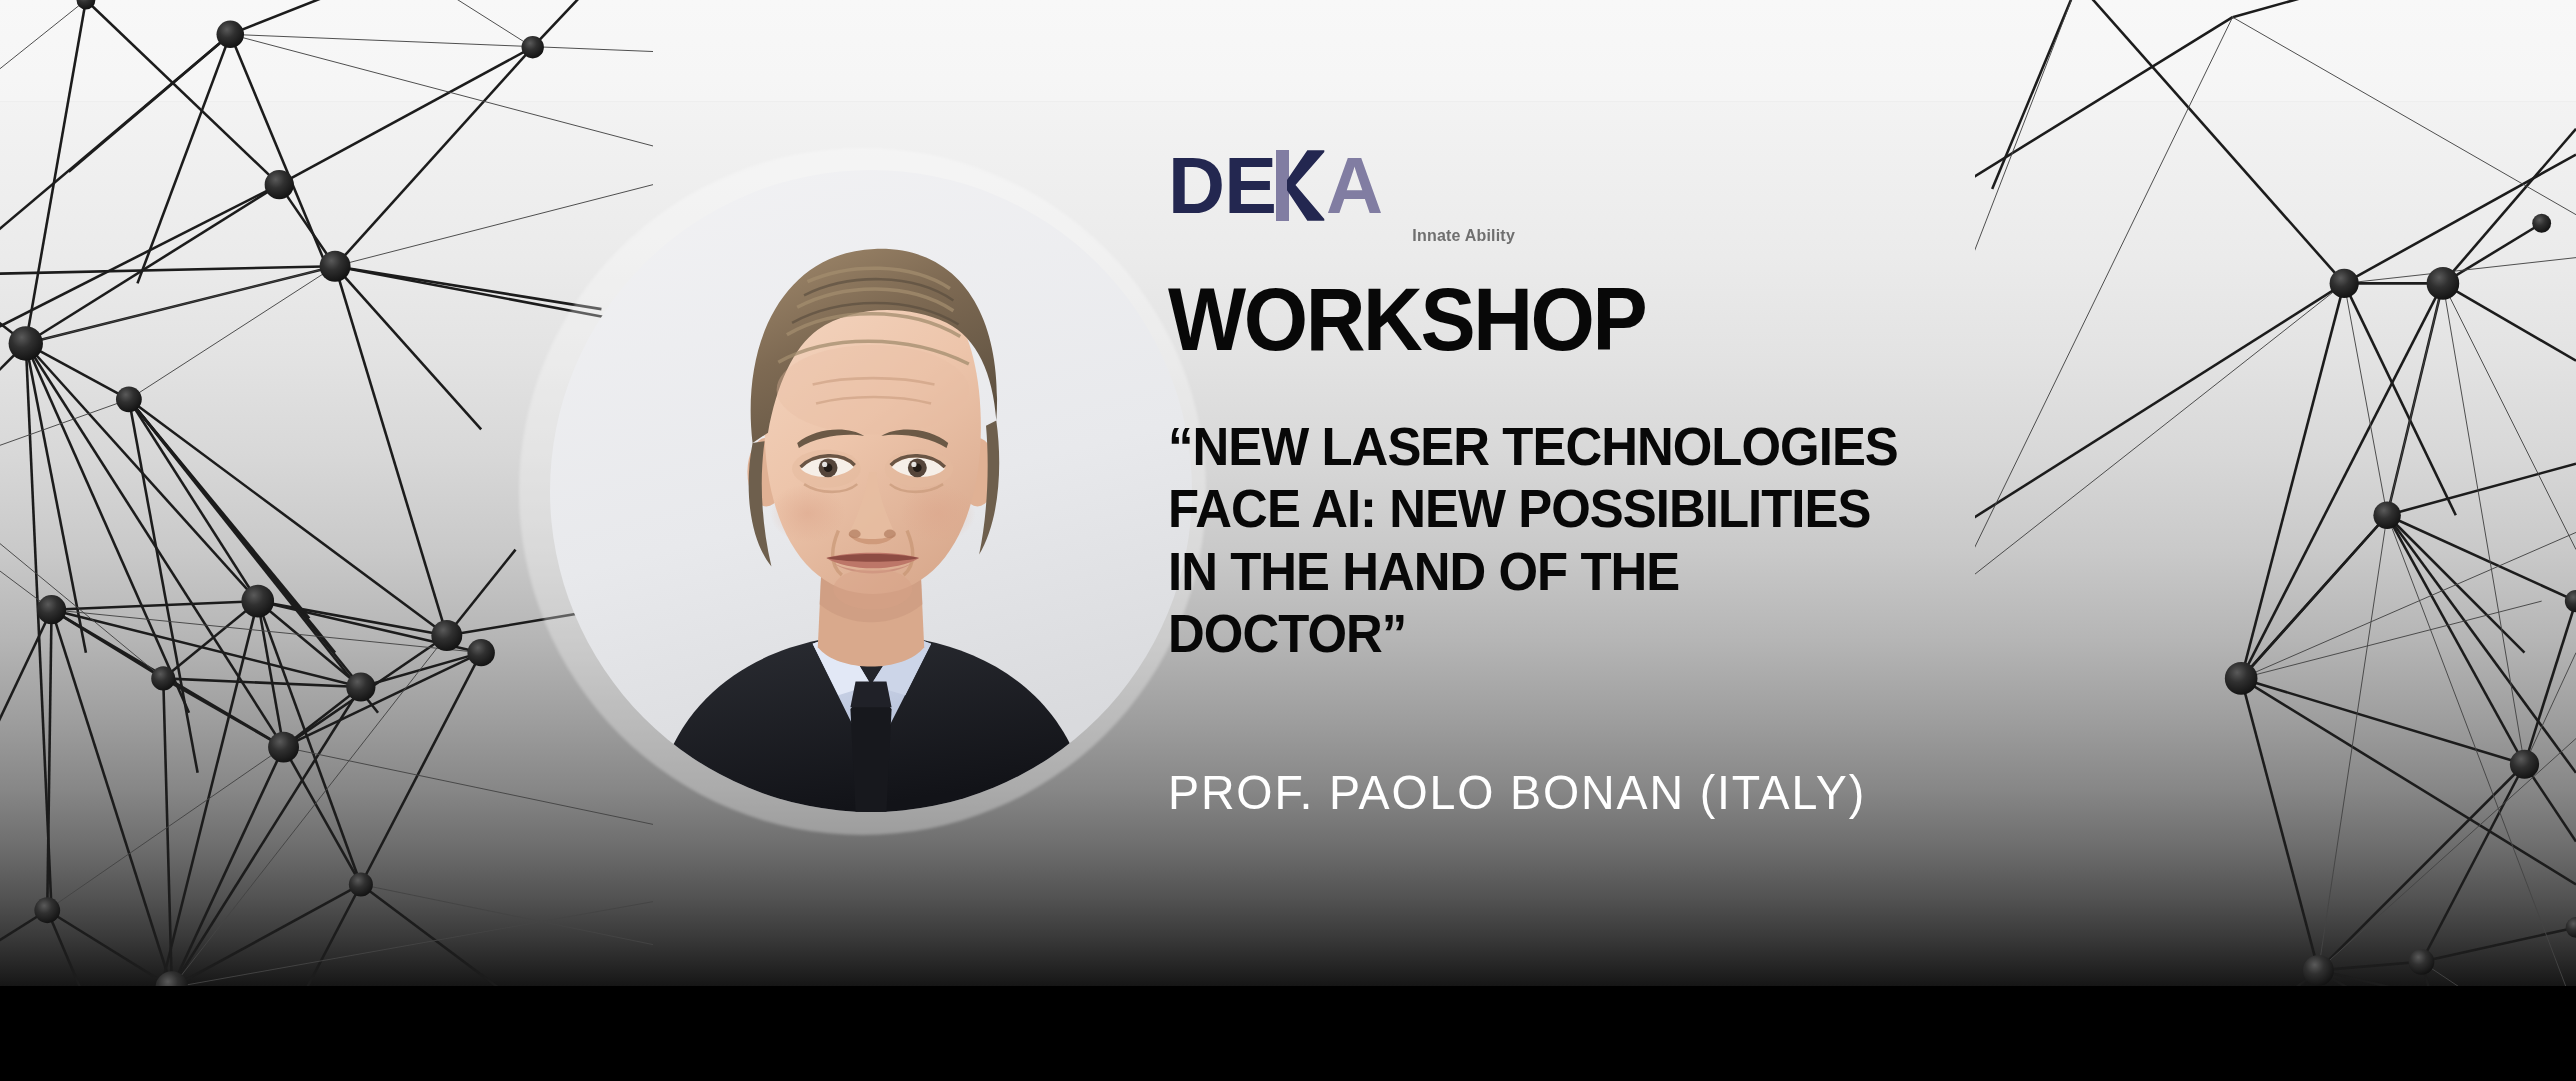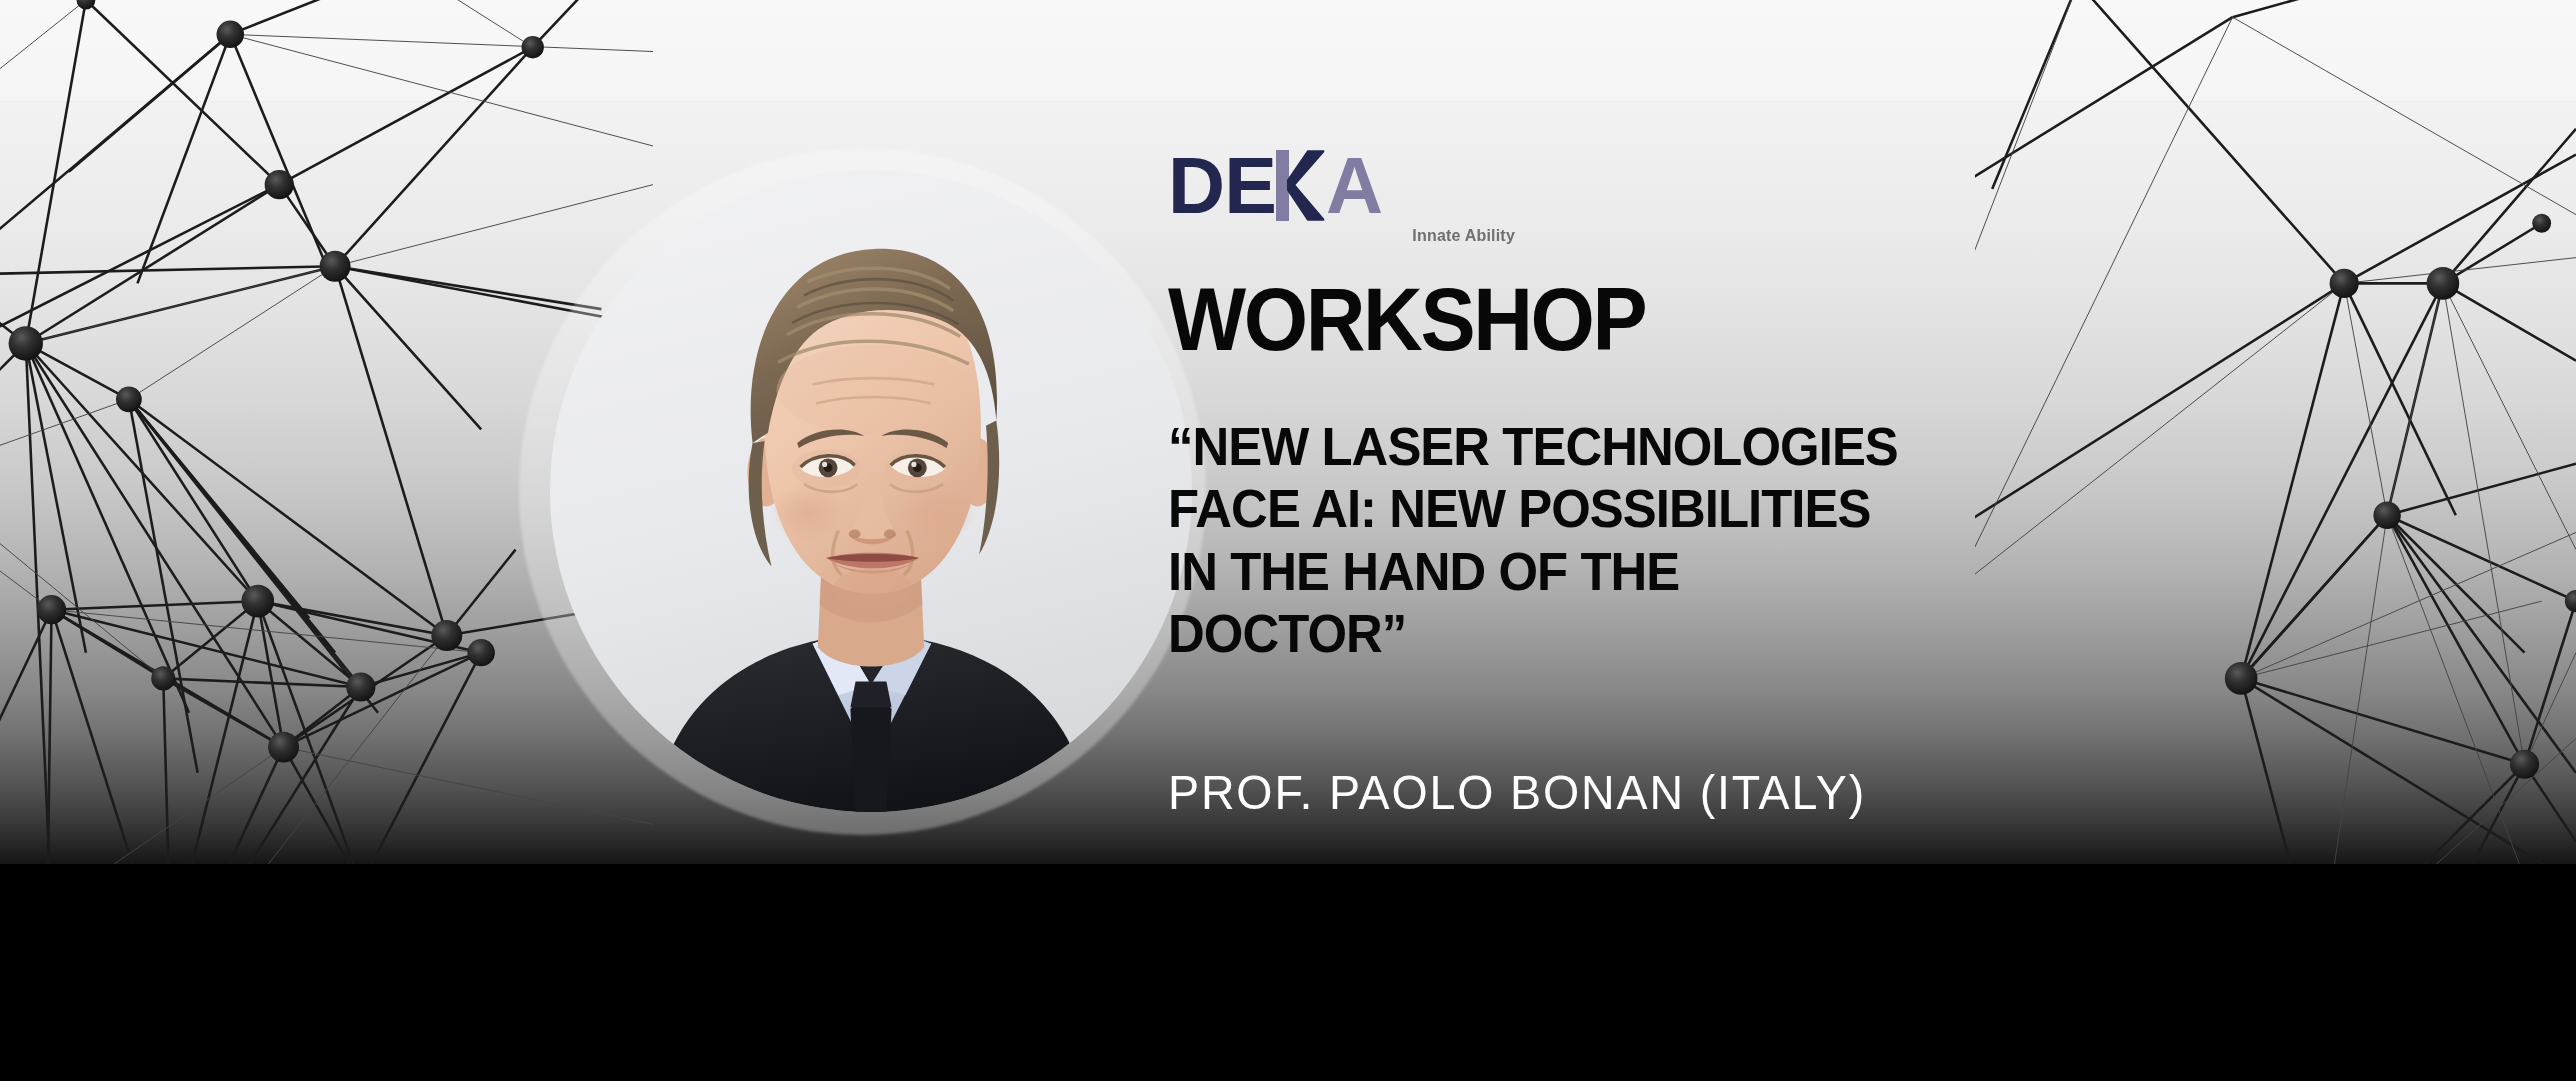--- a/index.html
+++ b/index.html
@@ -1,18 +1,18 @@
 <!DOCTYPE html>
 <html style="font-size:13.7px"><head>
 <meta charset="utf-8">
 <style>
   html,body{margin:0;padding:0;background:#000;}
   body{width:2576px;height:1082px;overflow:hidden;font-family:"Liberation Sans",sans-serif;}
 
-  #stage{position:relative;width:2576px;height:864px;overflow:hidden;
+  #stage{position:relative;width:2576px;height:986px;overflow:hidden;
     background:linear-gradient(to bottom,
       #f6f6f6 0%,
       #f4f4f4 8%,
       #f0f0f0 16%,
       #ebebeb 26%,
       #e3e3e3 36%,
       #d8d8d8 46%,
       #c9c9c9 56%,
       #b5b5b5 65%,
       #9e9e9e 73%,

